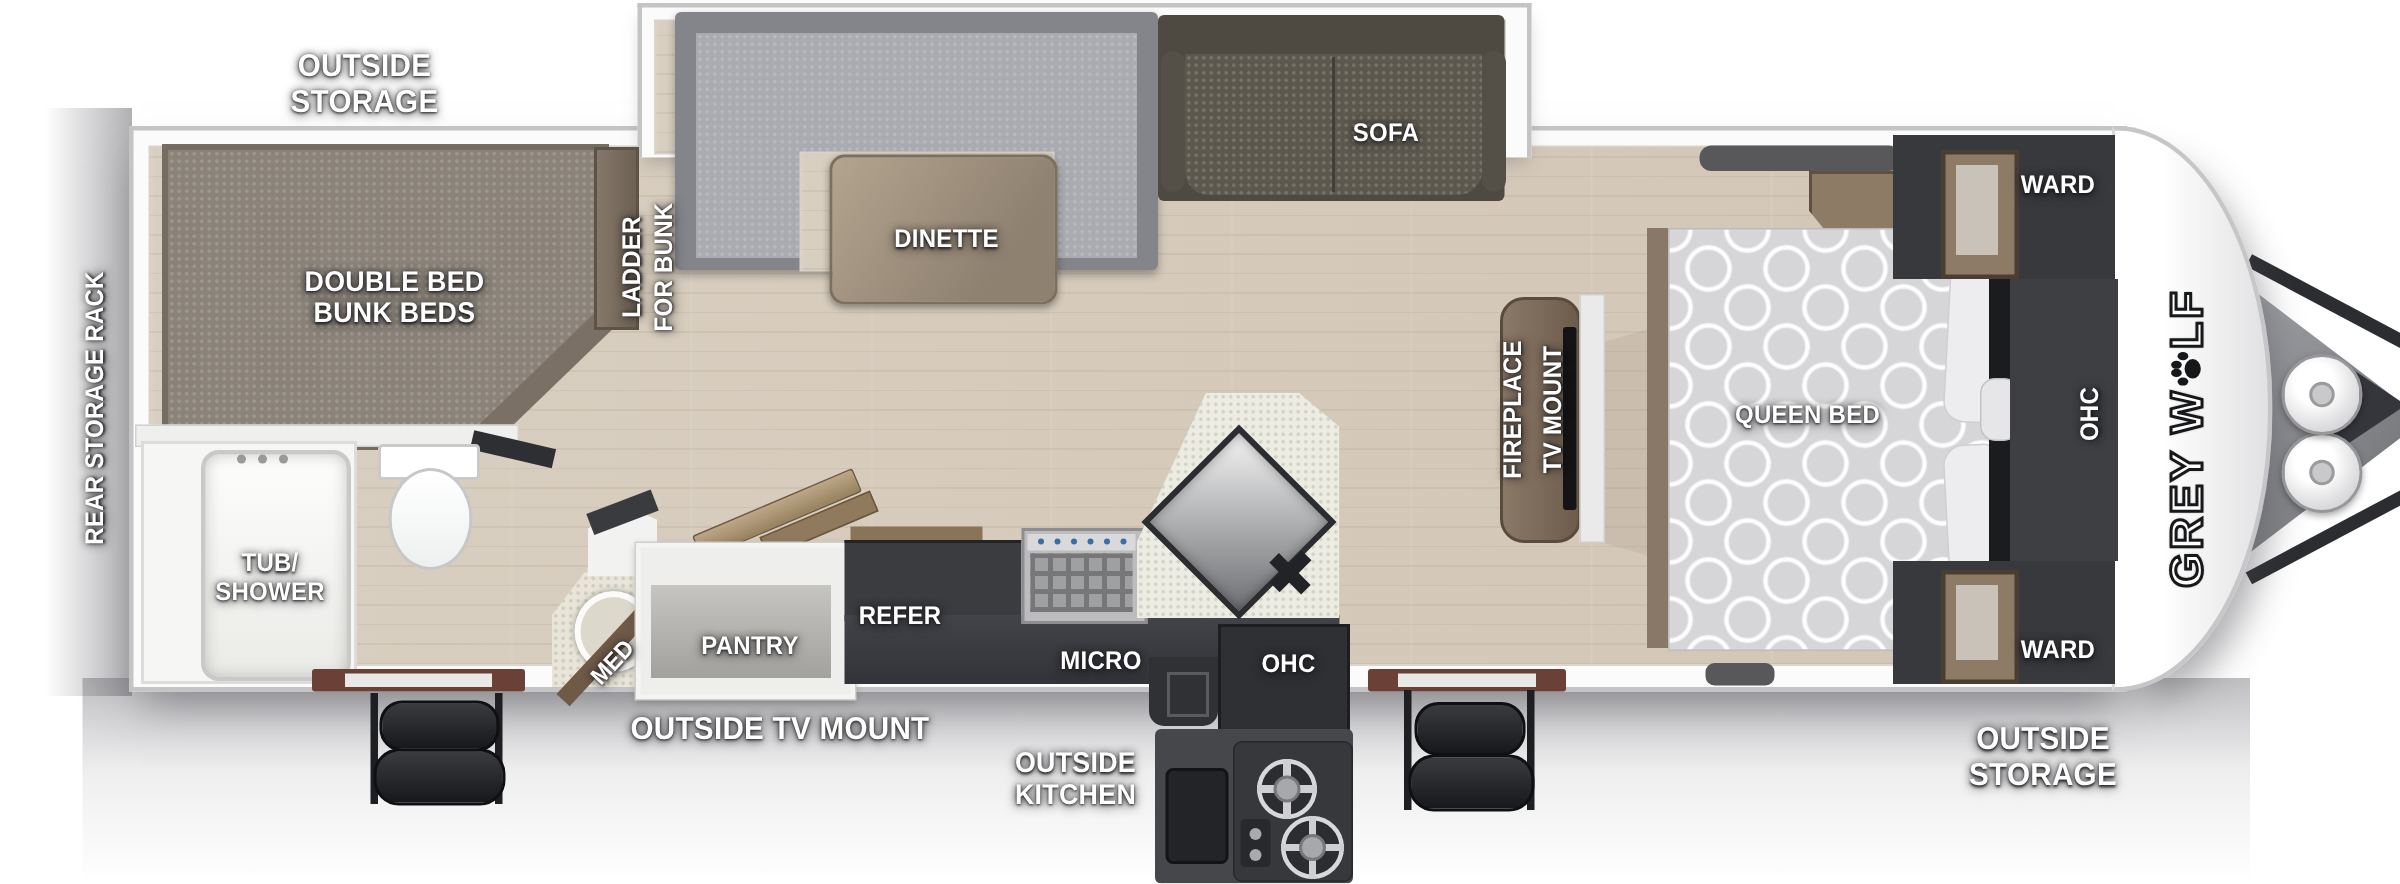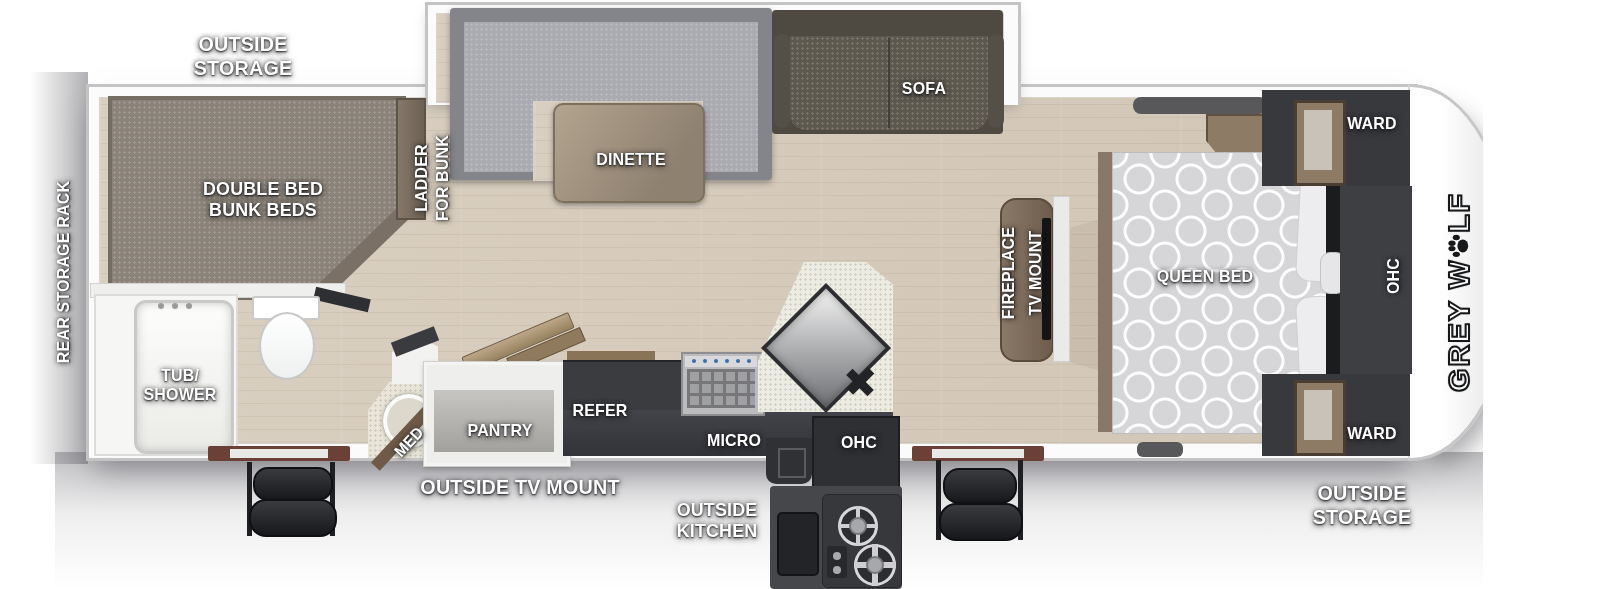--- a/index.html
+++ b/index.html
@@ -1,16 +1,16 @@
 <!DOCTYPE html>
 <html><head>
 <meta charset="utf-8">
 <style>
   html,body{margin:0;padding:0;background:#ffffff;}
-  .canvas{position:relative;width:1483px;height:589px;background:#ffffff;overflow:hidden;
+  .canvas{position:relative;width:1600px;height:589px;background:#ffffff;overflow:hidden;
           font-family:"Liberation Sans",sans-serif;}
   .abs{position:absolute;}
   
   .lbl{position:absolute;color:#fff;font-weight:bold;font-size:17px;line-height:1.08;
        text-align:center;white-space:nowrap;z-index:9;
        transform:translate(-50%,-50%) scaleX(.94);
        text-shadow:0 1px 2px rgba(25,25,28,.95),0 0 5px rgba(25,25,28,.65),0 2px 7px rgba(25,25,28,.55);
        letter-spacing:.2px;}
   .lbl.v{transform:translate(-50%,-50%) rotate(-90deg) scaleX(.94);}
   .lbl.d45{transform:translate(-50%,-50%) rotate(-47deg) scaleX(.94);font-size:16px;}

